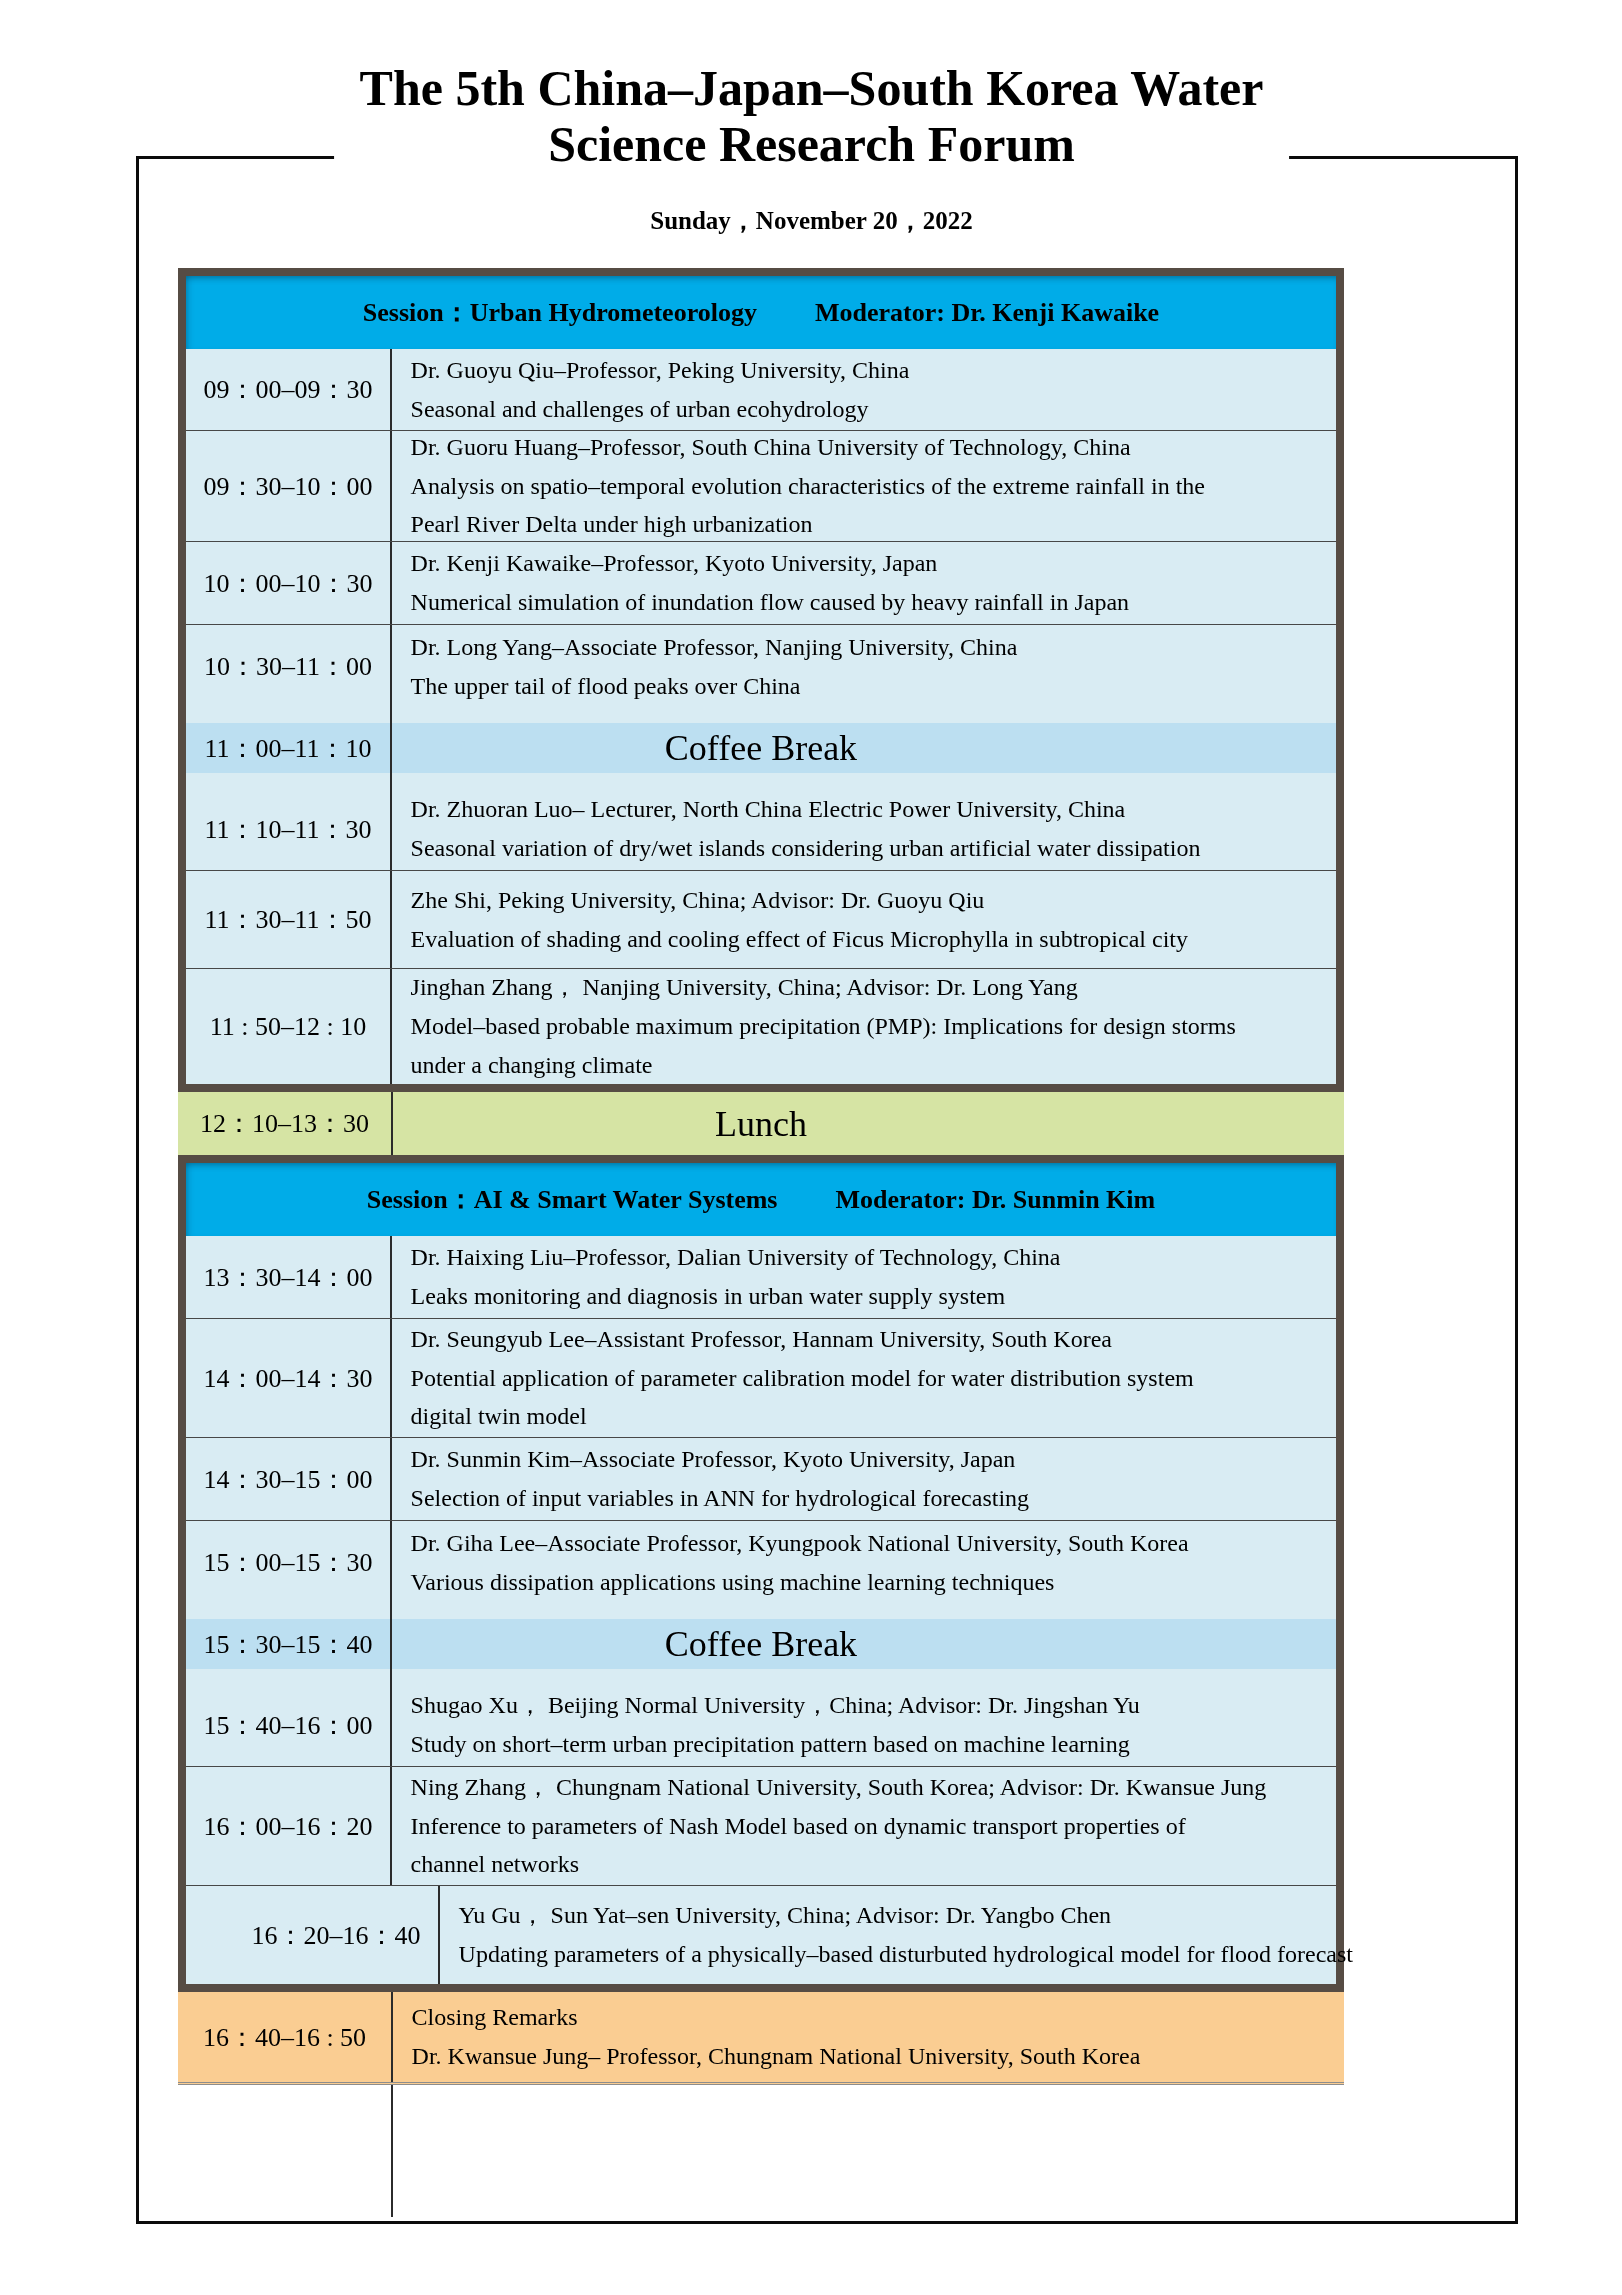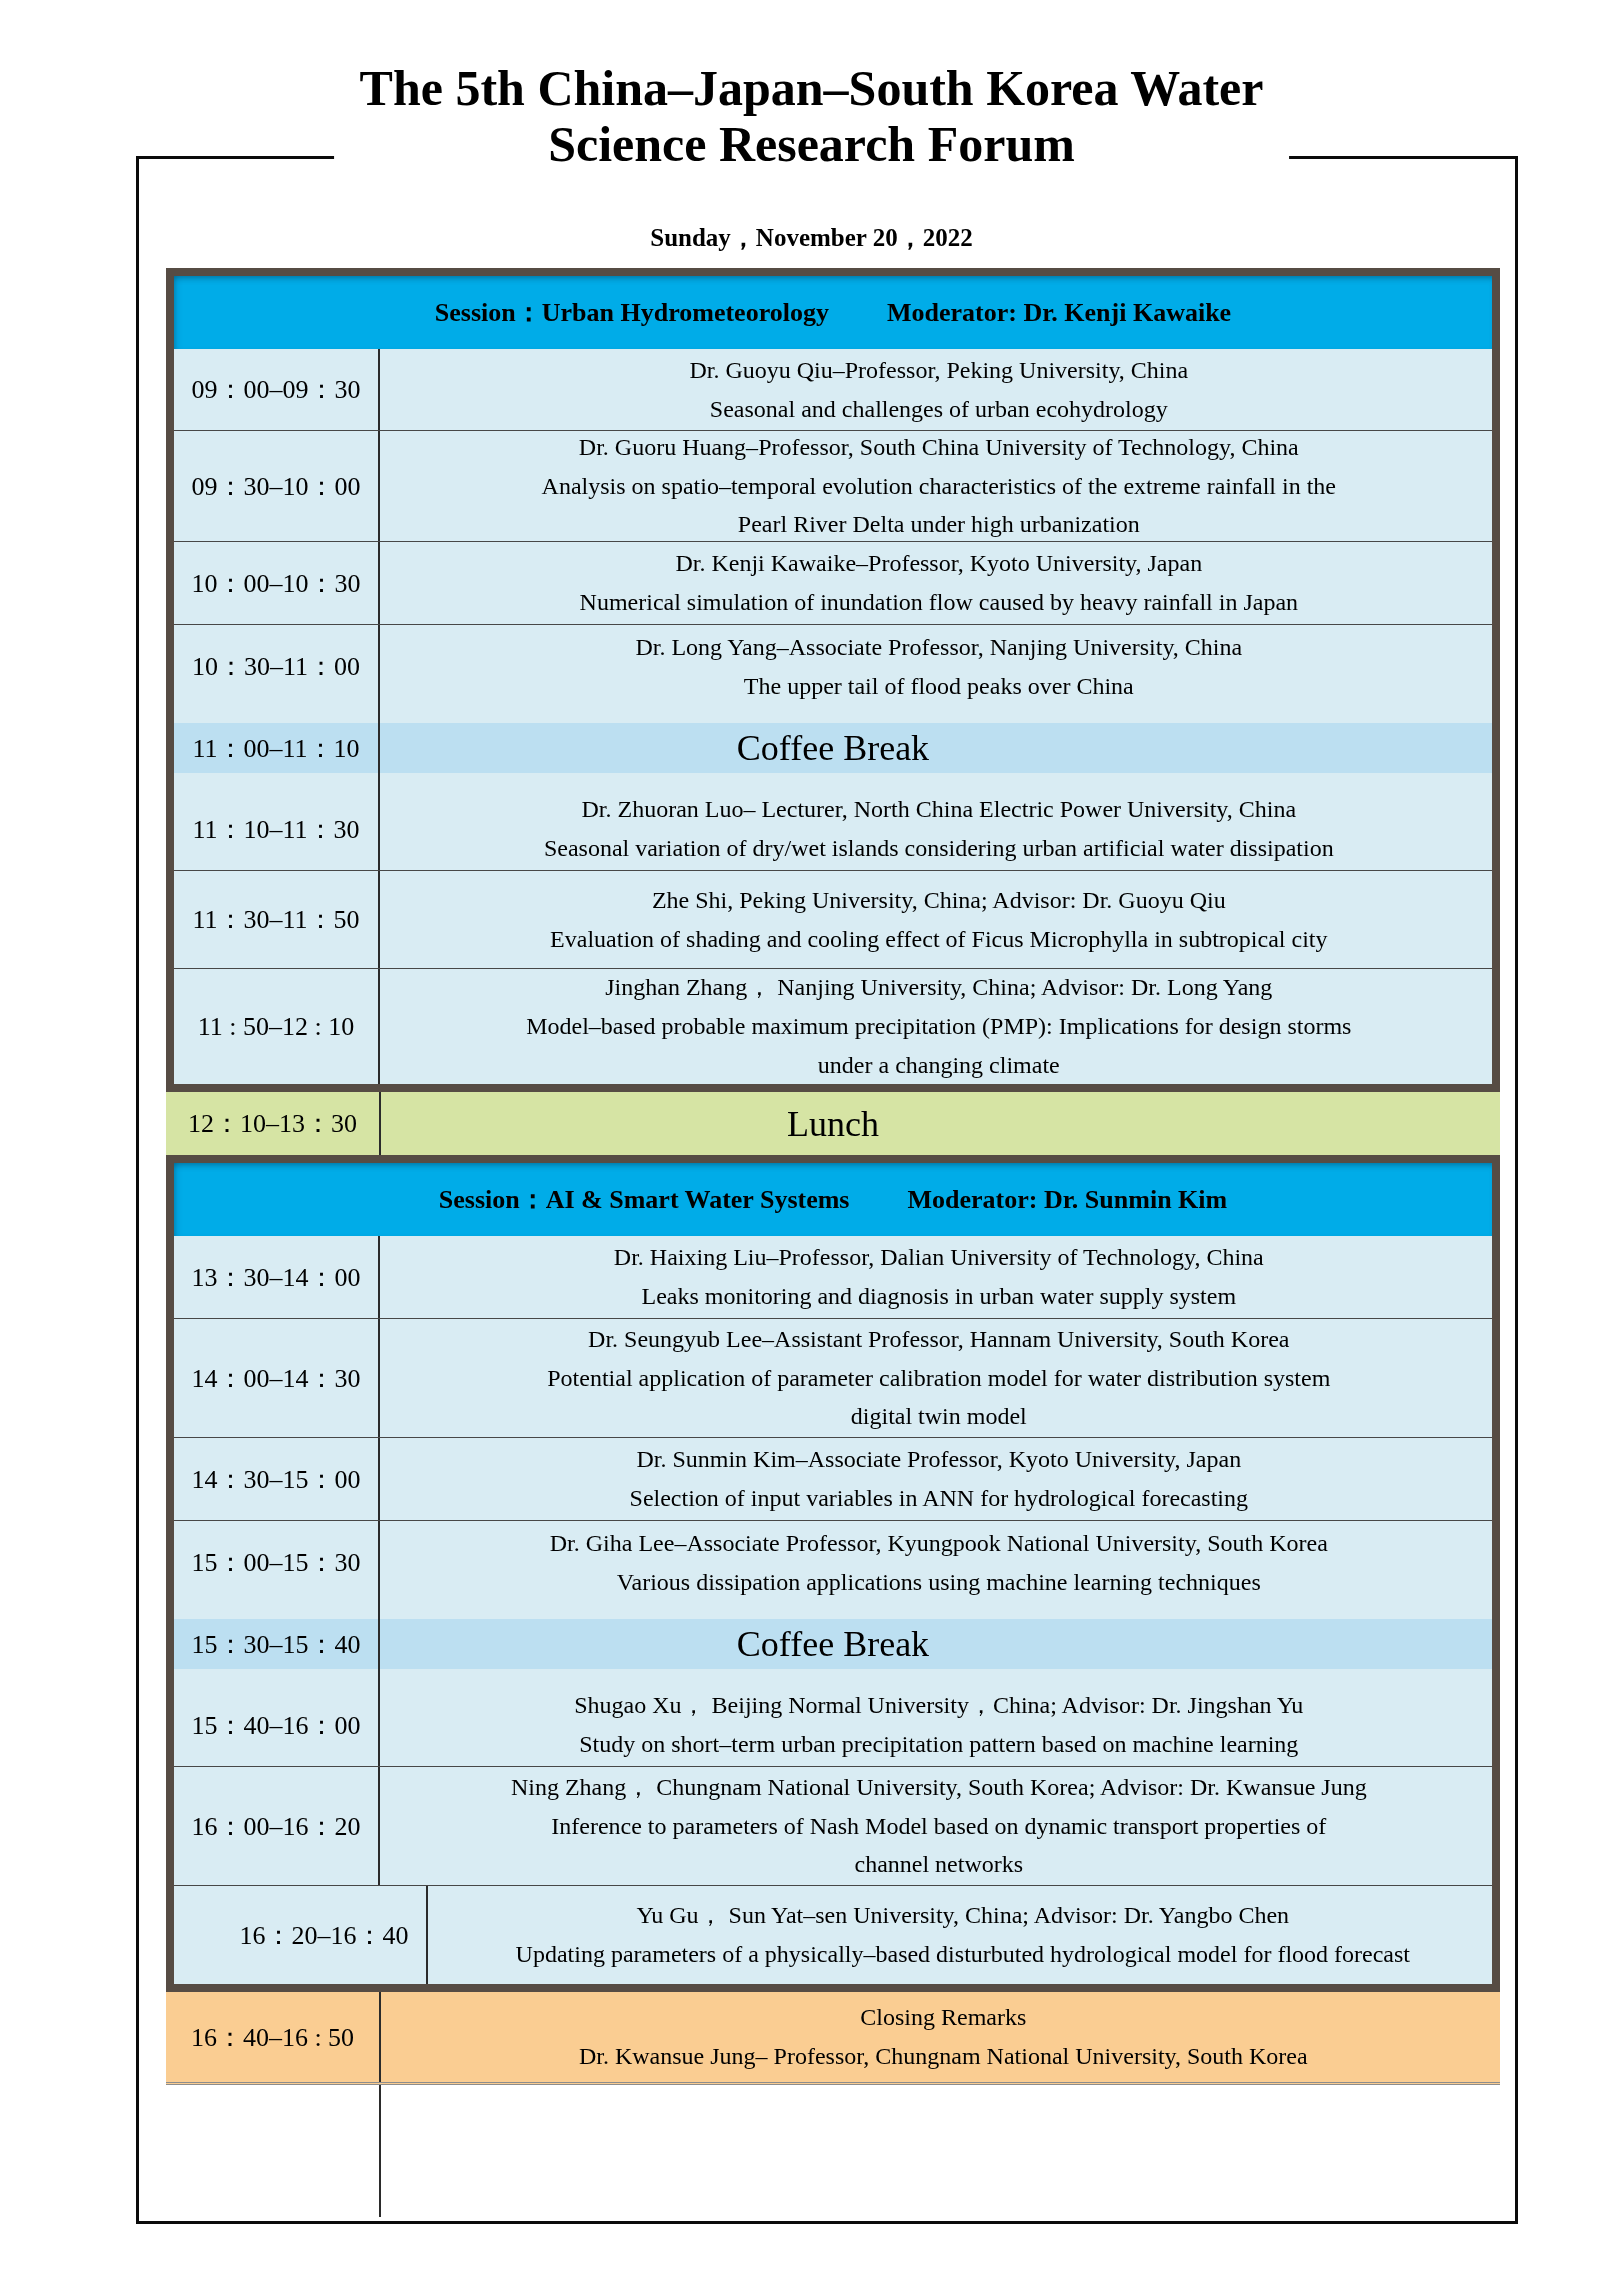--- a/index.html
+++ b/index.html
@@ -6,24 +6,24 @@
   .page{position:relative;width:1623px;height:2295px;background:#fff;overflow:hidden;
         font-family:"Liberation Serif","DejaVu Serif",serif;color:#000;border-radius:18px;}
   *{box-sizing:border-box;}
 
   .frame{position:absolute;left:136px;top:156px;width:1382px;height:2068px;
          border:3.3px solid #0a0a0a;background:transparent;}
 
   .title-wrap{position:absolute;top:60px;left:50%;transform:translateX(-50%);
               background:#fff;padding:0 26px;text-align:center;z-index:5;
               font-weight:bold;font-size:50px;line-height:1.12;white-space:nowrap;}
-  .date-line{position:absolute;top:221px;left:0;width:100%;text-align:center;
+  .date-line{position:absolute;top:204px;left:0;width:100%;text-align:center;
              font-weight:bold;font-size:25px;z-index:6;}
 
-  .stack{position:absolute;left:166px;top:268px;width:1334px;z-index:4;text-align:center;}
+  .stack{position:absolute;left:178px;top:268px;width:1166px;z-index:4;}
 
   .table-sec{border:8.5px solid var(--table-border);background:var(--row-blue);}
   .session-header{height:73px;background:var(--header-blue);display:flex;
                   align-items:center;justify-content:center;gap:58px;
                   font-weight:bold;font-size:26px;
                   box-shadow:inset 0 5.9px 5.9px -3.9px rgba(0,50,80,.45),
                              inset 5.9px 0 5.9px -4.6px rgba(0,50,80,.35);}
   .row{position:relative;background:var(--row-blue);}
   .row.bb{border-bottom:1.3px solid #474747;}
   .col-divider{position:absolute;top:0;bottom:0;width:2px;background:#2b2b2b;z-index:3;}

